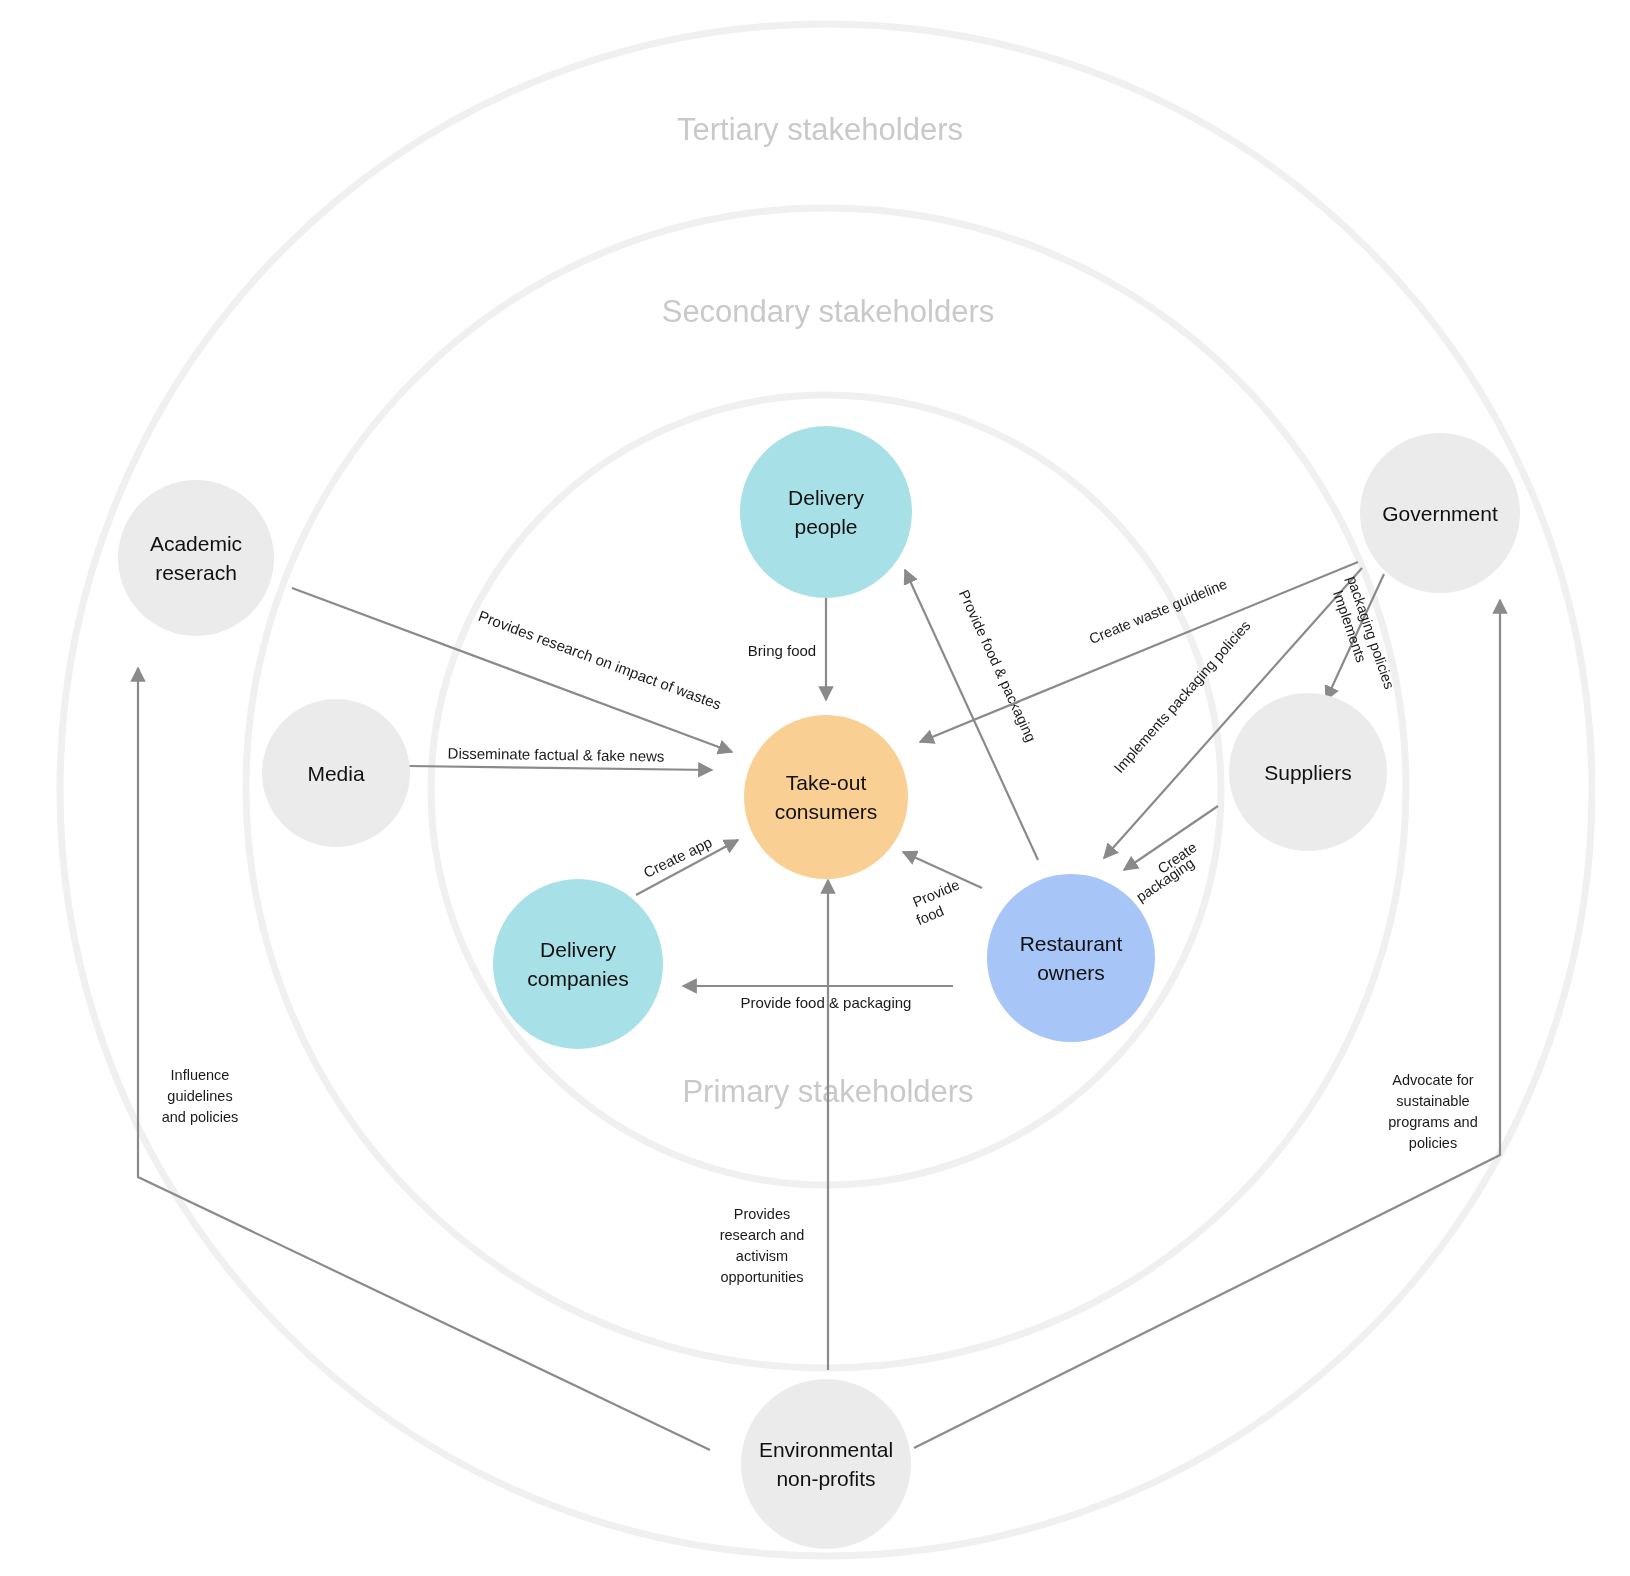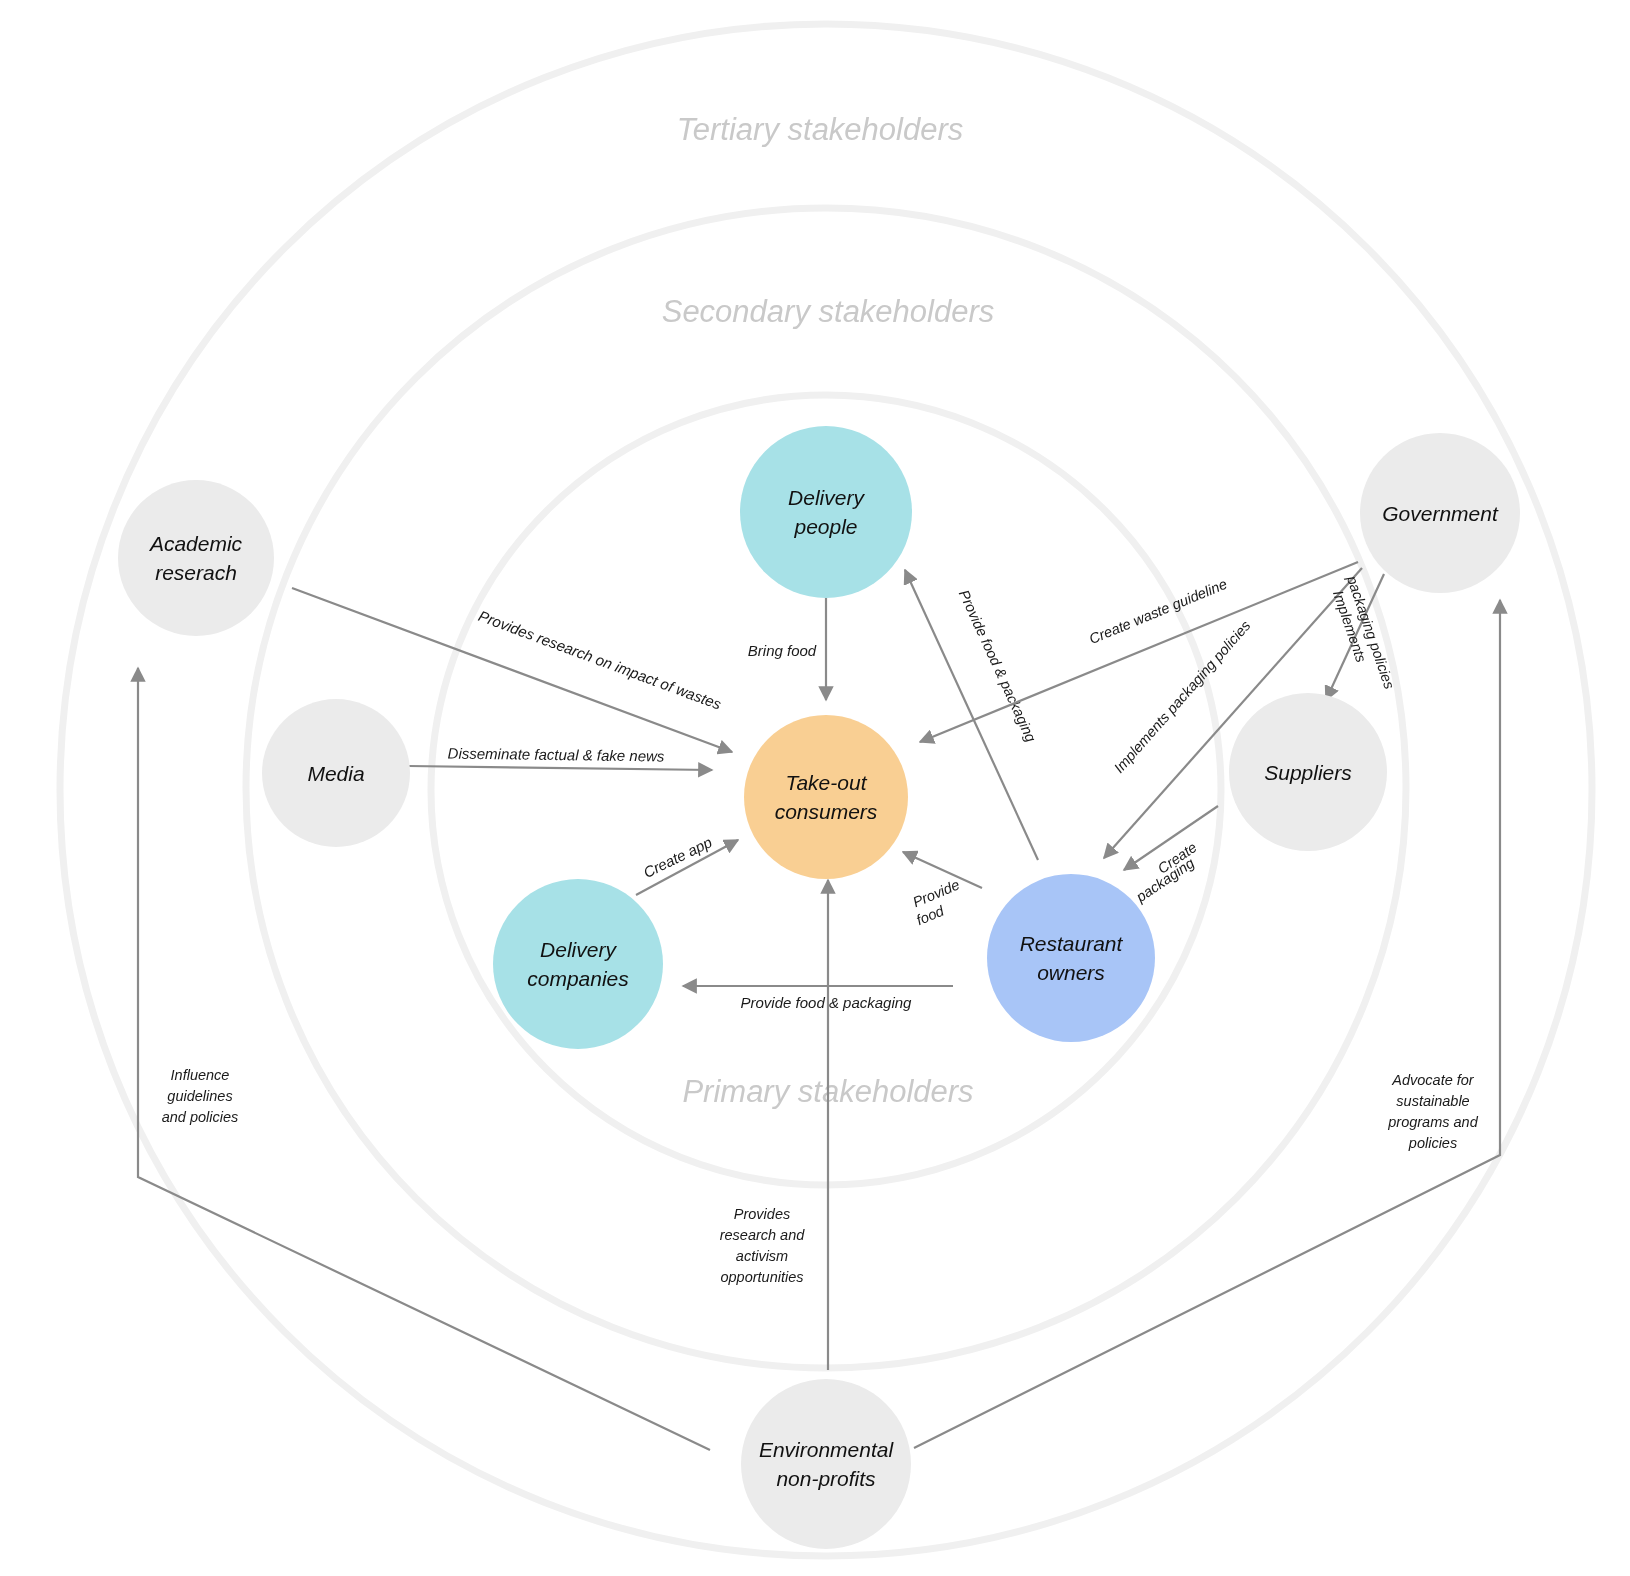--- a/index.html
+++ b/index.html
@@ -9,21 +9,20 @@
   }
   body {
     font-family: "Liberation Sans", "DejaVu Sans", sans-serif;
   }
   #stage {
     position: relative;
     width: 1630px;
     height: 1576px;
     background: #ffffff;
     overflow: hidden;
-    font-style: italic;
   }
   #diagram {
     position: absolute;
     left: 0;
     top: 0;
     width: 1630px;
     height: 1576px;
   }
   .ring-label {
     fill: #c9c9c9;

